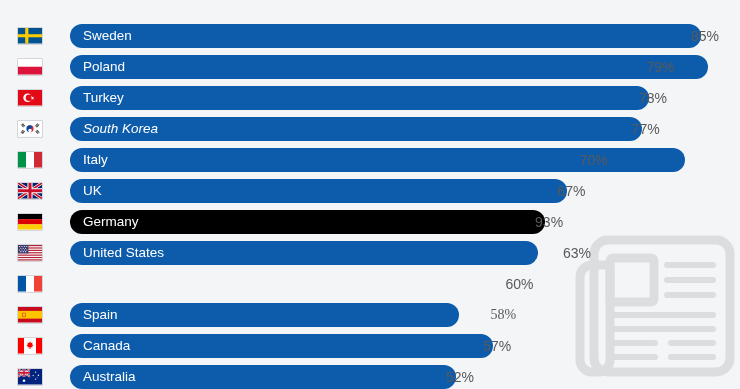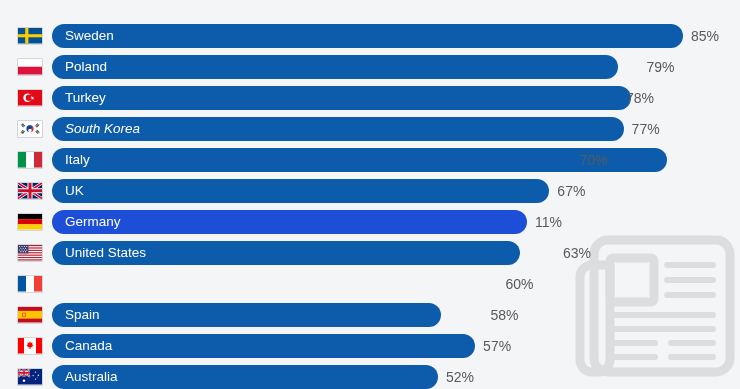--- a/index.html
+++ b/index.html
@@ -56,21 +56,21 @@
     height: 17.5px;
     border: 0.5px solid #d3d5d9;
     box-sizing: border-box;
     overflow: hidden;
     border-radius: 1px;
   }
   .flag svg { display: block; width: 100%; height: 100%; }
 
   .bar {
     position: absolute;
-    left: 52px;
+    left: 70px;
     top: 0;
     height: 24px;
     background: #0d5cab;
     border-radius: 12px;
     box-sizing: border-box;
   }
   .bar-label {
     position: absolute;
     left: 13px;
     top: 0;
@@ -138,39 +138,39 @@
         </div>
         <span class="value" style="left: 691px;">85%</span>
       </div>
       <div class="row">
         <div class="flag">
           <svg viewBox="0 0 30 20" preserveAspectRatio="none">
             <rect width="30" height="10" fill="#ffffff"></rect>
             <rect y="10" width="30" height="10" fill="#dc143c"></rect>
           </svg>
         </div>
-        <div class="bar" style="width: 566px; background: rgb(13, 92, 171);">
+        <div class="bar" style="width: 638px; background: rgb(13, 92, 171);">
           <span class="bar-label">Poland</span>
         </div>
         <span class="value" style="left: 646.455px;">79%</span>
       </div>
       <div class="row">
         <div class="flag">
           <svg viewBox="0 0 30 20" preserveAspectRatio="none">
             <rect width="30" height="20" fill="#e30a17"></rect>
             <circle cx="12" cy="10" r="5.4" fill="#fff"></circle>
             <circle cx="13.9" cy="10" r="4.3" fill="#e30a17"></circle>
             <polygon fill="#fff" points="19.6,10 17.2,11.4 17.4,8.7 15.6,10.7 16.6,8.2"></polygon>
             <polygon fill="#fff" points="19.4,7.6 18.6,10.2 21.2,10.2 19.1,11.8 19.9,14.3 17.8,12.7 15.7,14.3 16.5,11.8 14.4,10.2 17,10.2" transform="translate(2.2,0) scale(0.62) translate(8,6)"></polygon>
           </svg>
         </div>
         <div class="bar" style="width: 579.03px; background: rgb(13, 92, 171);">
           <span class="bar-label">Turkey</span>
         </div>
-        <span class="value" style="left: 626px;">78%</span>
+        <span class="value" style="left: 639px;">78%</span>
       </div>
       <div class="row">
         <div class="flag">
           <svg viewBox="0 0 30 20" preserveAspectRatio="none">
             <rect width="30" height="20" fill="#fff"></rect>
             <path d="M15 5.5a4.5 4.5 0 0 1 0 9 2.25 2.25 0 0 0 0-4.5 2.25 2.25 0 0 1 0-4.5z" fill="#cd2e3a"></path>
             <path d="M15 5.5a4.5 4.5 0 0 0 0 9 2.25 2.25 0 0 1 0-4.5 2.25 2.25 0 0 0 0-4.5z" fill="#0047a0"></path>
             <g stroke="#000" stroke-width="0.9">
               <path d="M4 4.5l2.6 3.6M5 3.8l2.6 3.6M6 3.1l2.6 3.6"></path>
               <path d="M22 12.9l2.6 3.6M23 12.2l2.6 3.6M24 11.5l2.6 3.6"></path>
@@ -213,24 +213,24 @@
         <span class="value" style="left: 557.364px;">67%</span>
       </div>
       <div class="row">
         <div class="flag">
           <svg viewBox="0 0 30 20" preserveAspectRatio="none">
             <rect width="30" height="6.67" fill="#000"></rect>
             <rect y="6.67" width="30" height="6.67" fill="#dd0000"></rect>
             <rect y="13.34" width="30" height="6.66" fill="#ffce00"></rect>
           </svg>
         </div>
-        <div class="bar" style="width: 475.091px; background: #1d4ed8; padding-left: 16px;">
+        <div class="bar" style="width: 475.091px; background: #000000; padding-left: 16px;">
           <span class="bar-label">Germany</span>
         </div>
-        <span class="value" style="left: 535.091px;">11%</span>
+        <span class="value" style="left: 535.091px;">93%</span>
       </div>
       <div class="row">
         <div class="flag">
           <svg viewBox="0 0 30 20" preserveAspectRatio="none">
             <rect width="30" height="20" fill="#fff"></rect>
             <g fill="#b22234">
               <rect y="0" width="30" height="1.54"></rect>
               <rect y="3.08" width="30" height="1.54"></rect>
               <rect y="6.16" width="30" height="1.54"></rect>
               <rect y="9.24" width="30" height="1.54"></rect>
@@ -277,21 +277,21 @@
           <svg viewBox="0 0 30 20" preserveAspectRatio="none">
             <rect width="30" height="20" fill="#c60b1e"></rect>
             <rect y="5" width="30" height="10" fill="#ffc400"></rect>
             <rect x="5" y="7.5" width="4.4" height="5.4" fill="#c60b1e" opacity="0.85"></rect>
             <rect x="5.6" y="8.1" width="3.2" height="4.2" fill="#ffc400"></rect>
           </svg>
         </div>
         <div class="bar" style="width: 389px; background: rgb(13, 92, 171);">
           <span class="bar-label">Spain</span>
         </div>
-        <span class="value" style="left: 490.545px;">58%</span>
+        <span class="value" style="left: 490.545px; font-family: Liberation Serif, serif;">58%</span>
       </div>
       <div class="row">
         <div class="flag">
           <svg viewBox="0 0 30 20" preserveAspectRatio="none">
             <rect width="30" height="20" fill="#fff"></rect>
             <rect width="7.5" height="20" fill="#ff0000"></rect>
             <rect x="22.5" width="7.5" height="20" fill="#ff0000"></rect>
             <path fill="#ff0000" d="M15 4.2l1.1 2.2 2.2-0.6-0.8 2.3 2.1 1.1-1.9 1.2 0.5 1.7-2.4-0.4-0.2 2.6h-1.2l-0.2-2.6-2.4 0.4 0.5-1.7-1.9-1.2 2.1-1.1-0.8-2.3 2.2 0.6z"></path>
           </svg>
         </div>

